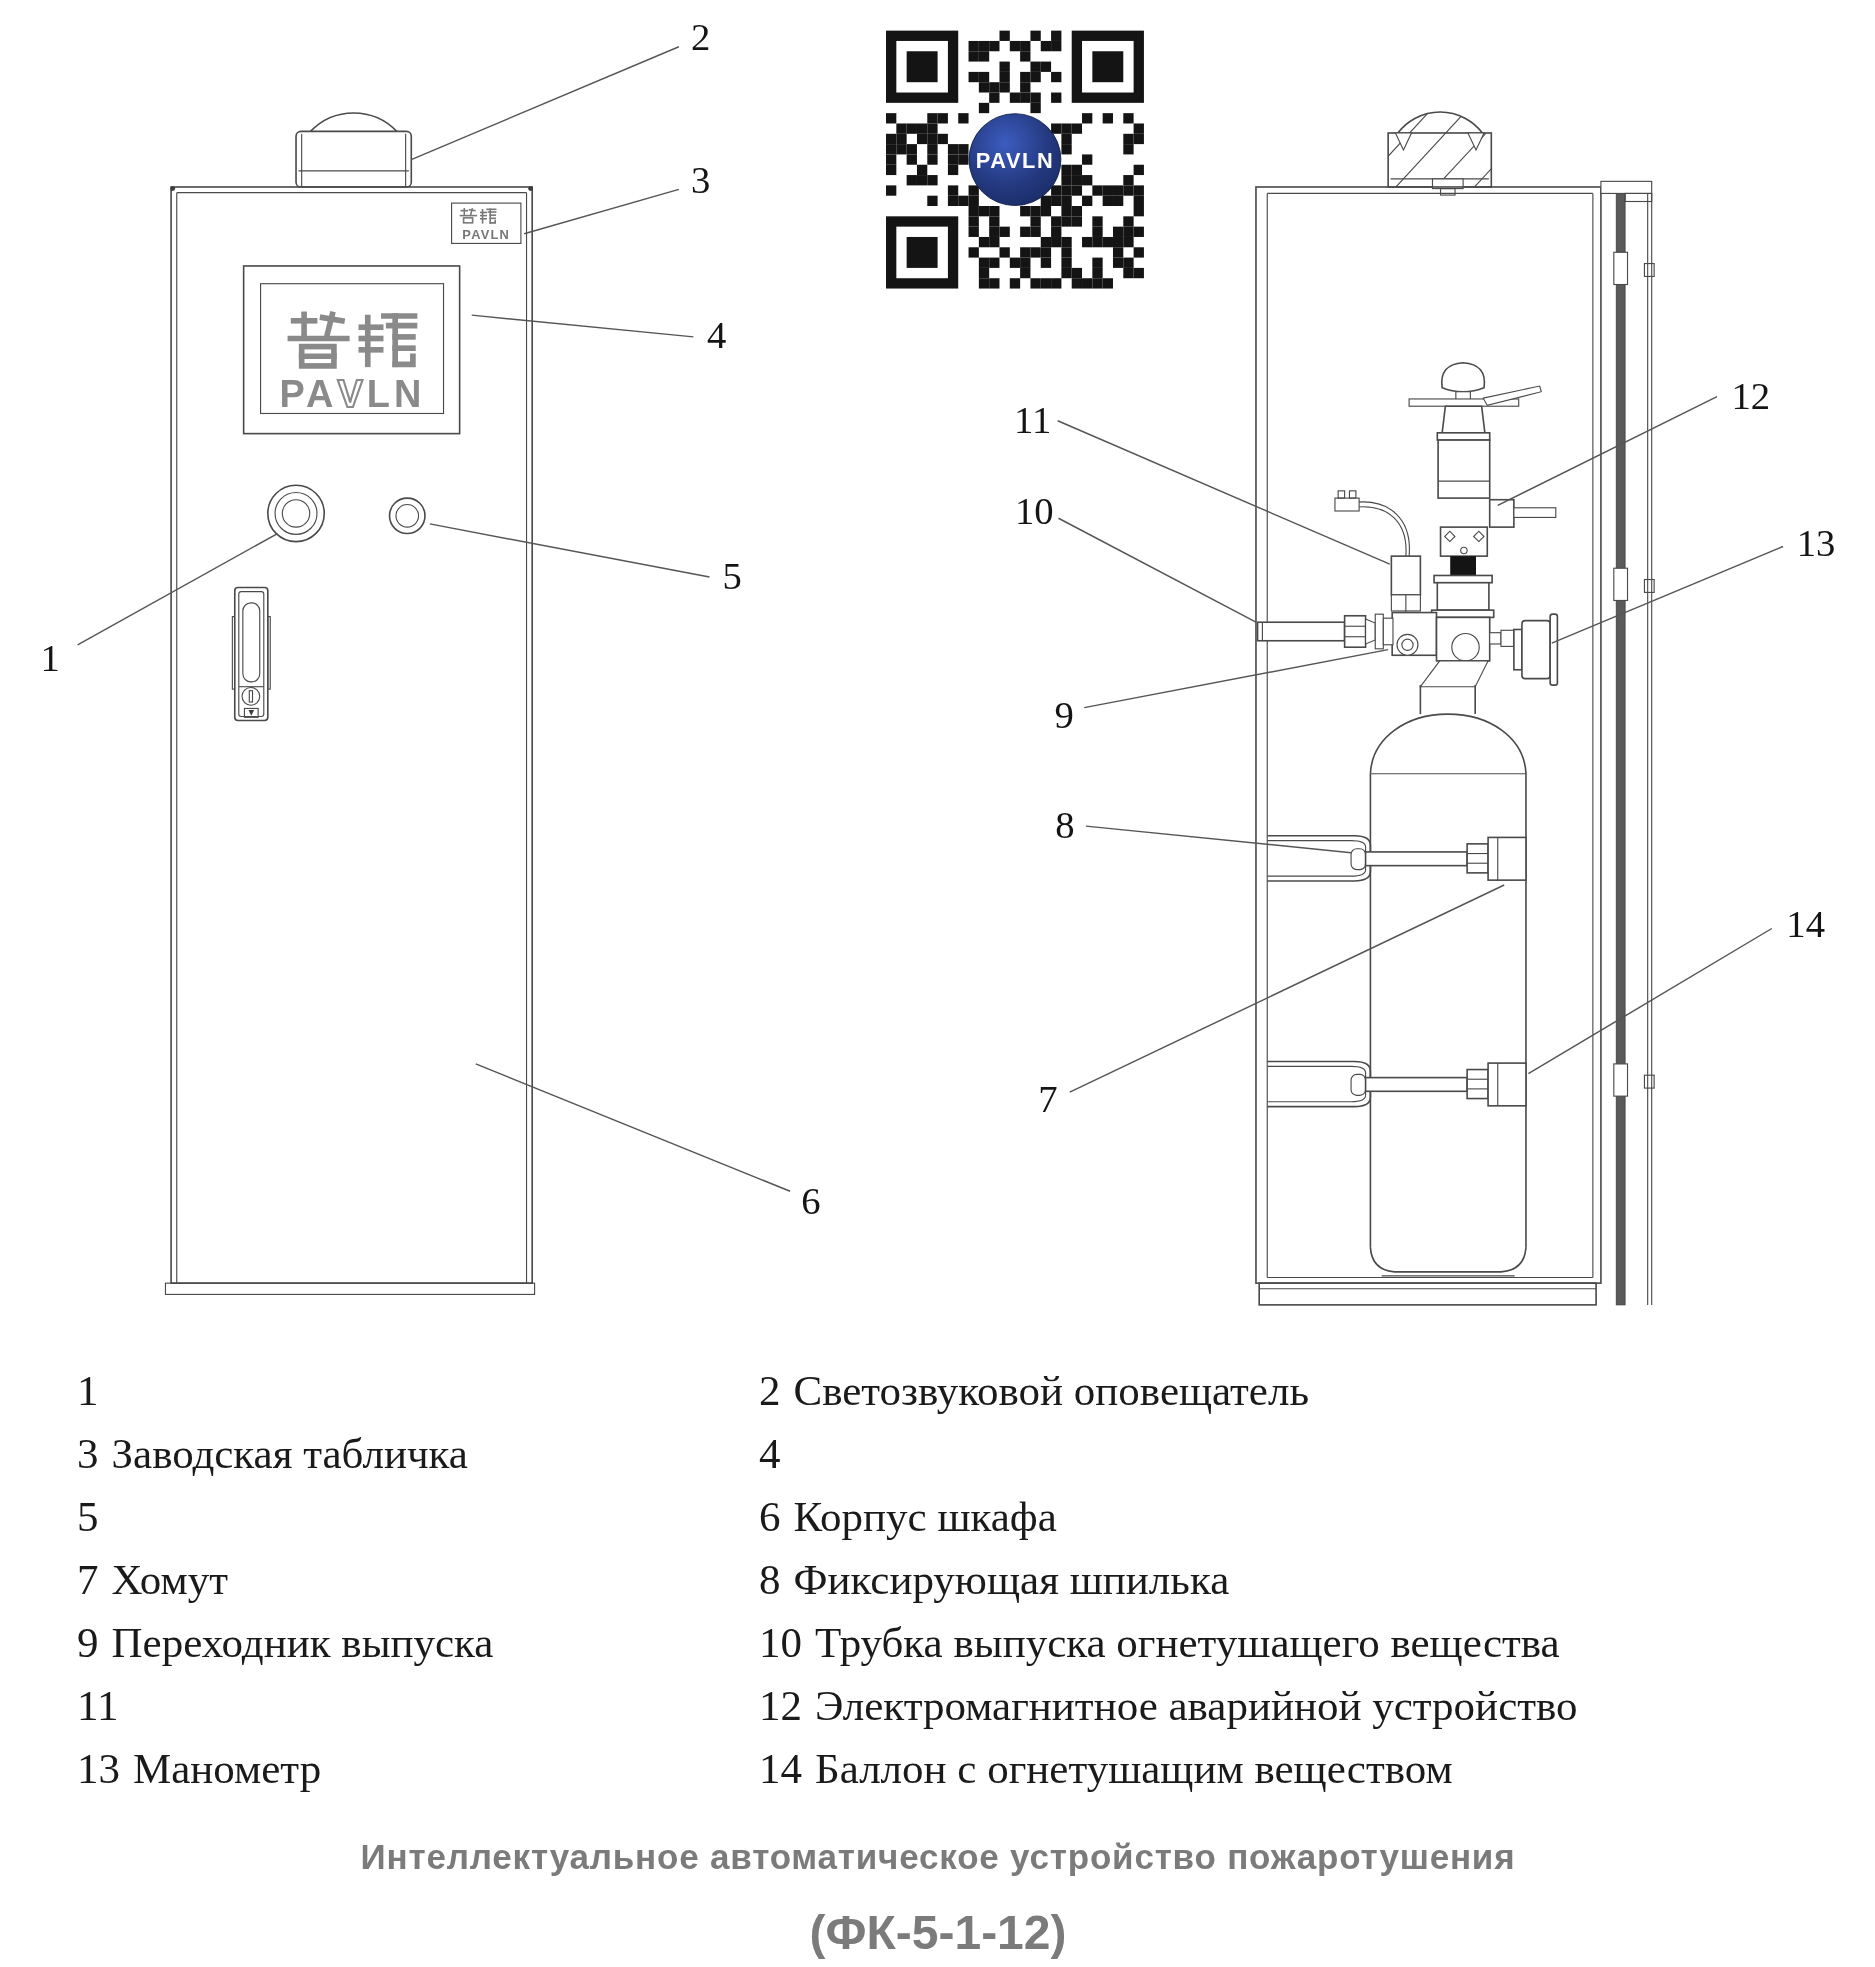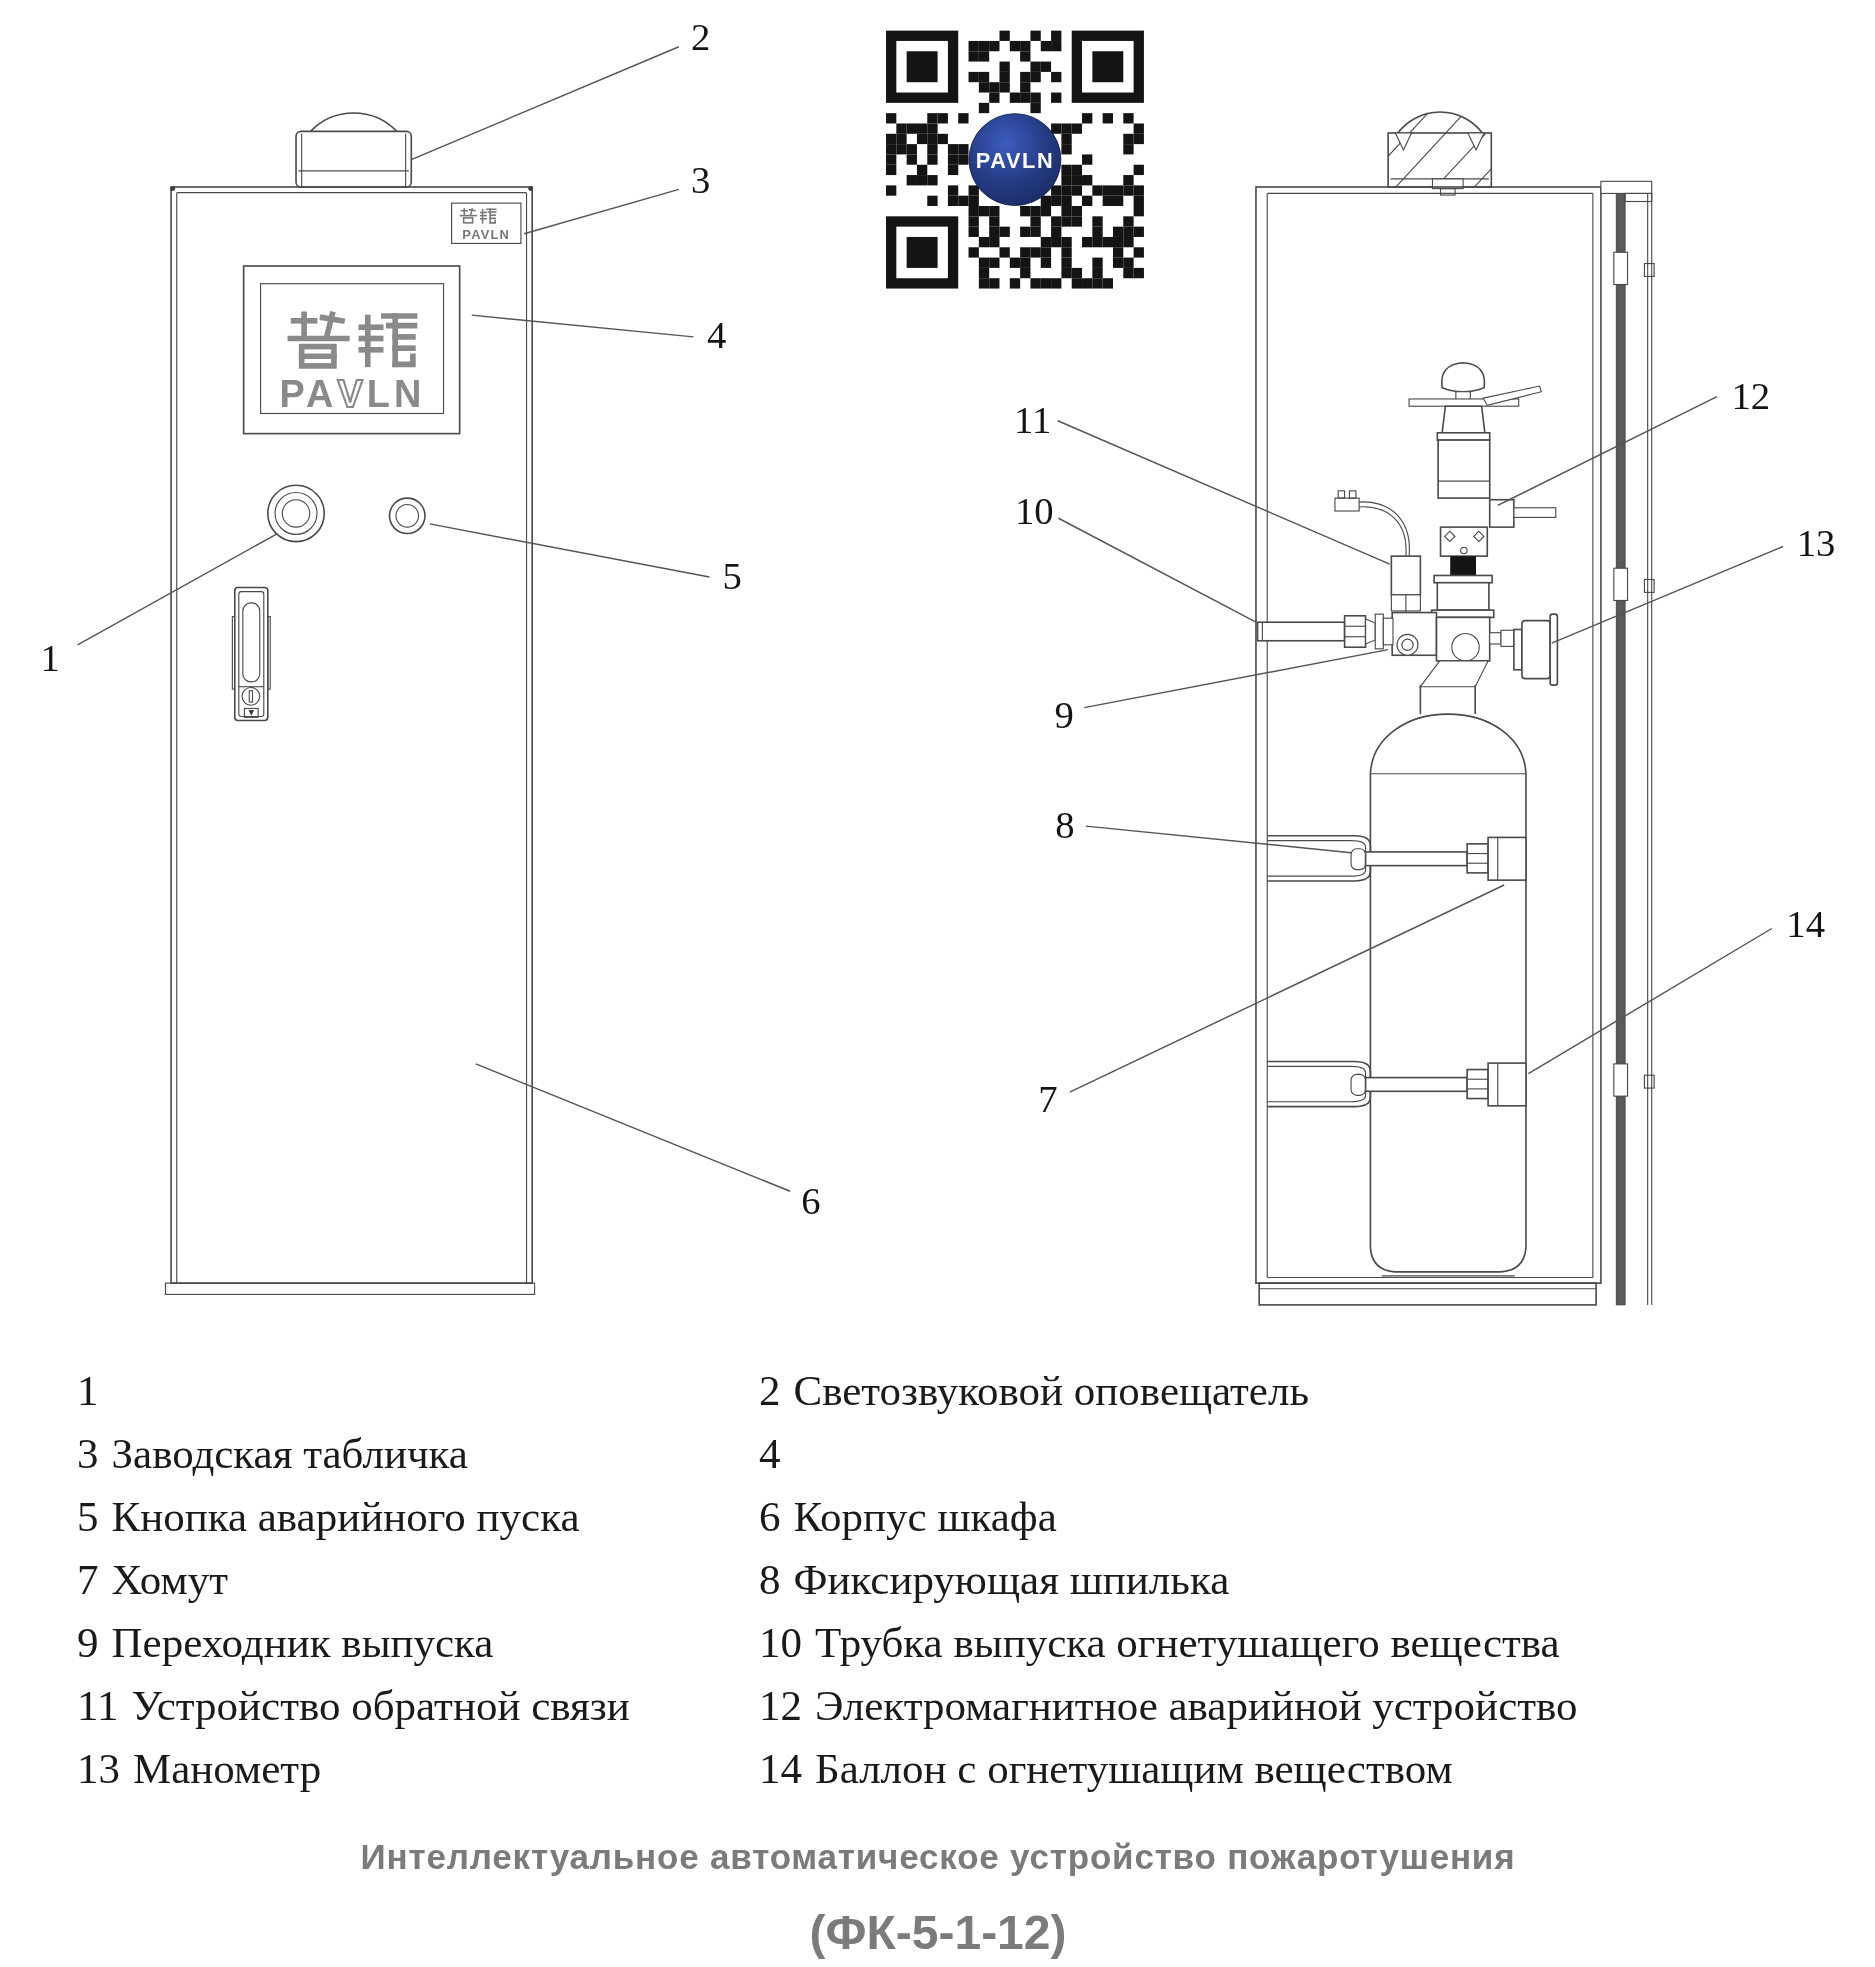--- a/index.html
+++ b/index.html
@@ -517,33 +517,31 @@
   <div class="legend-col left">
     <div class="legend-item">
         <span class="num">1</span>
       </div>
     <div class="legend-item">
         <span class="num">3</span>
         <span>Заводская табличка</span>
       </div>
     <div class="legend-item">
         <span class="num">5</span>
-        <span>Кнопка аварийного пуска</span>
       </div>
     <div class="legend-item">
         <span class="num">7</span>
         <span>Хомут</span>
       </div>
     <div class="legend-item">
         <span class="num">9</span>
         <span>Переходник выпуска</span>
       </div>
     <div class="legend-item">
         <span class="num">11</span>
-        <span>Устройство обратной связи</span>
       </div>
     <div class="legend-item">
         <span class="num">13</span>
         <span>Манометр</span>
       </div>
   </div>
   <div class="legend-col">
     <div class="legend-item">
         <span class="num">2</span>
         <span>Светозвуковой оповещатель</span>

